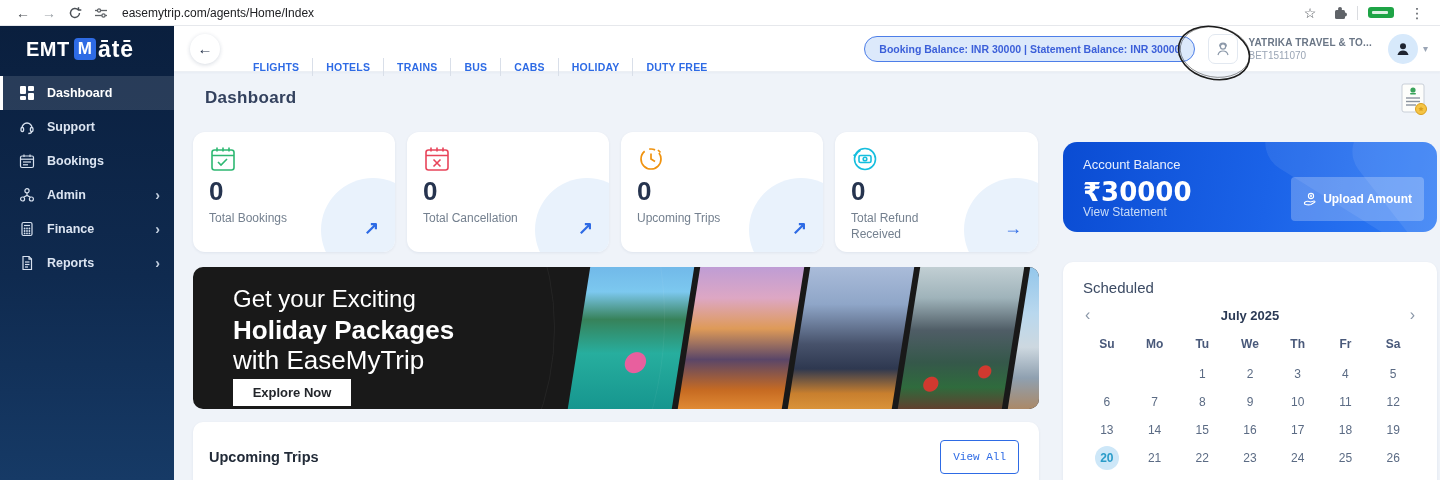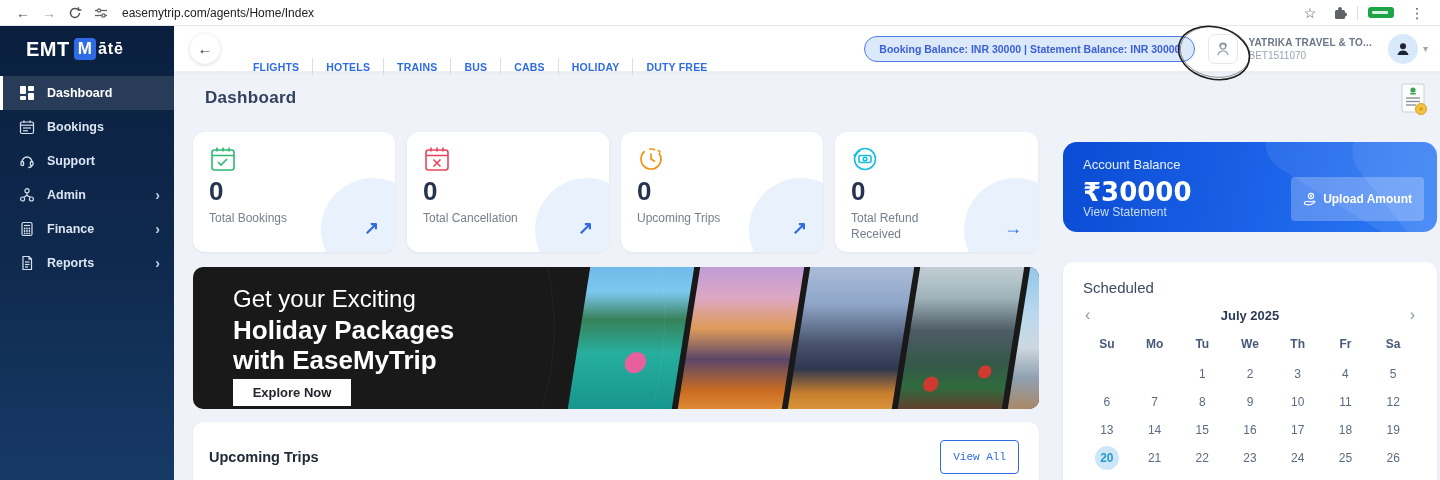--- a/index.html
+++ b/index.html
@@ -18,21 +18,21 @@
   .chrome-div { width:1px; height:14px; background:#dadce0; }
   .profile-badge { width:26px; height:11px; border-radius:3px; background:#1ea446; position:relative; }
   .profile-badge::after { content:""; position:absolute; left:4px; top:4px; width:16px; height:3px; background:rgba(255,255,255,.85); border-radius:1px; }
 
   
   .sidebar { position:absolute; left:0; top:26px; width:174px; height:454px;
     background:linear-gradient(180deg,#0a1f3e 0%, #0f2a4f 55%, #163a66 100%); z-index:4; }
   .logo { height:46px; display:flex; align-items:center; padding-left:26px; }
   .logo-pre { color:#fff; font-weight:bold; font-size:20px; letter-spacing:.5px; }
   .logo-box { background:var(--accent); color:#fff; font-weight:bold; font-size:17px; border-radius:4px; padding:0 4px; margin:0 2px 0 4px; line-height:22px; }
-  .logo-post { color:#fff; font-weight:bold; font-size:16px; letter-spacing:1px; }
+  .logo-post { color:#fff; font-weight:bold; font-size:23px; letter-spacing:1px; }
   .side-menu { margin-top:4px; }
   .side-item { height:34px; display:flex; align-items:center; gap:12px; padding-left:19px; cursor:pointer;
     color:#dbe4f1; font-size:12.5px; font-weight:bold; position:relative; }
   .side-item .s-ico { width:16px; height:16px; flex:0 0 16px; color:#d7e1ef; }
   .side-item.active { background:rgba(255,255,255,.12); color:#fff; }
   .side-item.active::before { content:""; position:absolute; left:0; top:0; bottom:0; width:3px; background:#fff; }
   .side-chev { margin-left:auto; margin-right:14px; color:#c2cfdf; font-size:14px; line-height:1; }
 
   
   .app-header { position:absolute; left:174px; top:26px; width:1266px; height:46px; background:#fff;
@@ -85,21 +85,21 @@
 
   
   .banner { position:absolute; left:19px; top:195px; width:846px; height:142px; border-radius:10px; overflow:hidden;
     background:#191919; cursor:pointer; }
   .banner::before { content:""; position:absolute; width:520px; height:520px; border-radius:50%;
     border:1px solid rgba(255,255,255,.05); left:-160px; top:-200px; }
   .banner::after { content:""; position:absolute; width:700px; height:700px; border-radius:50%;
     border:1px solid rgba(255,255,255,.05); left:-230px; top:-300px; }
   .banner-l1 { position:absolute; left:40px; top:18px; font-size:24px; color:#fff; }
   .banner-l2 { position:absolute; left:40px; top:48px; font-size:26px; font-weight:bold; color:#fff; }
-  .banner-l3 { position:absolute; left:40px; top:78px; font-size:26px; font-weight:bold; color:#fff; }
+  .banner-l3 { position:absolute; left:40px; top:78px; font-size:26px; font-weight:normal; color:#fff; }
   .explore-btn { position:absolute; left:40px; top:112px; width:118px; height:27px; background:#fff; border:none;
     font-size:13px; font-weight:bold; color:#23262b; cursor:pointer; font-family:"Liberation Sans", sans-serif; }
   .strip { position:absolute; right:0; top:0; height:142px; width:460px; }
   .slice { position:absolute; top:-6px; height:154px; width:104px; transform:skewX(-9deg); }
   .slice.s1 { left:0;   background:
       radial-gradient(circle at 58% 66%, #e85f9e 0 10px, rgba(0,0,0,0) 11px),
       linear-gradient(180deg,#6fb6e8 0%,#7cc8ef 20%,#37825a 38%,#27ae9e 60%,#14938d 100%); }
   .slice.s2 { left:110px; background:linear-gradient(180deg,#b99bd8 0%,#dda7c4 24%,#de9a58 44%,#5a4668 64%,#c76b22 84%,#e8943a 100%); }
   .slice.s3 { left:220px; background:linear-gradient(180deg,#aebfdc 0%,#8fa6c8 28%,#47526b 54%,#2e3850 70%,#c87f2e 86%,#e09a3e 100%); }
   .slice.s4 { left:330px; background:
@@ -194,45 +194,45 @@
               <rect x="1" y="11" width="6" height="4" rx="1"></rect>
             </g>
           </svg>
       </span>
       <span>Dashboard</span>
     </div>
 
     <div class="side-item">
       <span class="s-ico">
         <svg width="16" height="16" viewBox="0 0 16 16">
+            <g stroke="#d7e1ef" stroke-width="1.3" fill="none">
+              <path d="M3 9a5 5 0 0 1 10 0"></path>
+              <rect x="2" y="8.5" width="2.6" height="4" rx="1.2"></rect>
+              <rect x="11.4" y="8.5" width="2.6" height="4" rx="1.2"></rect>
+              <path d="M12.7 12.5c0 1.4-1.8 2-3.4 2"></path>
+            </g>
+          </svg>
+      </span>
+      <span>Support</span>
+    </div>
+
+    <div class="side-item">
+      <span class="s-ico">
+        <svg width="16" height="16" viewBox="0 0 16 16">
             <g stroke="#d7e1ef" stroke-width="1.2" fill="none">
               <rect x="1.5" y="3" width="13" height="11.5" rx="1.5"></rect>
               <line x1="1.5" y1="6.2" x2="14.5" y2="6.2"></line>
               <line x1="5" y1="1.5" x2="5" y2="4"></line>
               <line x1="11" y1="1.5" x2="11" y2="4"></line>
               <line x1="4" y1="9" x2="12" y2="9"></line>
               <line x1="4" y1="11.8" x2="9" y2="11.8"></line>
             </g>
           </svg>
       </span>
       <span>Bookings</span>
-    </div>
-
-    <div class="side-item">
-      <span class="s-ico">
-        <svg width="16" height="16" viewBox="0 0 16 16">
-            <g stroke="#d7e1ef" stroke-width="1.3" fill="none">
-              <path d="M3 9a5 5 0 0 1 10 0"></path>
-              <rect x="2" y="8.5" width="2.6" height="4" rx="1.2"></rect>
-              <rect x="11.4" y="8.5" width="2.6" height="4" rx="1.2"></rect>
-              <path d="M12.7 12.5c0 1.4-1.8 2-3.4 2"></path>
-            </g>
-          </svg>
-      </span>
-      <span>Support</span>
     </div>
 
     <div class="side-item">
       <span class="s-ico">
         <svg width="16" height="16" viewBox="0 0 16 16">
             <g stroke="#d7e1ef" stroke-width="1.2" fill="none">
               <circle cx="8" cy="3.8" r="2.1"></circle>
               <circle cx="3.6" cy="12" r="2"></circle>
               <circle cx="12.4" cy="12" r="2"></circle>
               <path d="M8 6v2.4M8 8.4l-3.4 1.8M8 8.4l3.4 1.8"></path>

